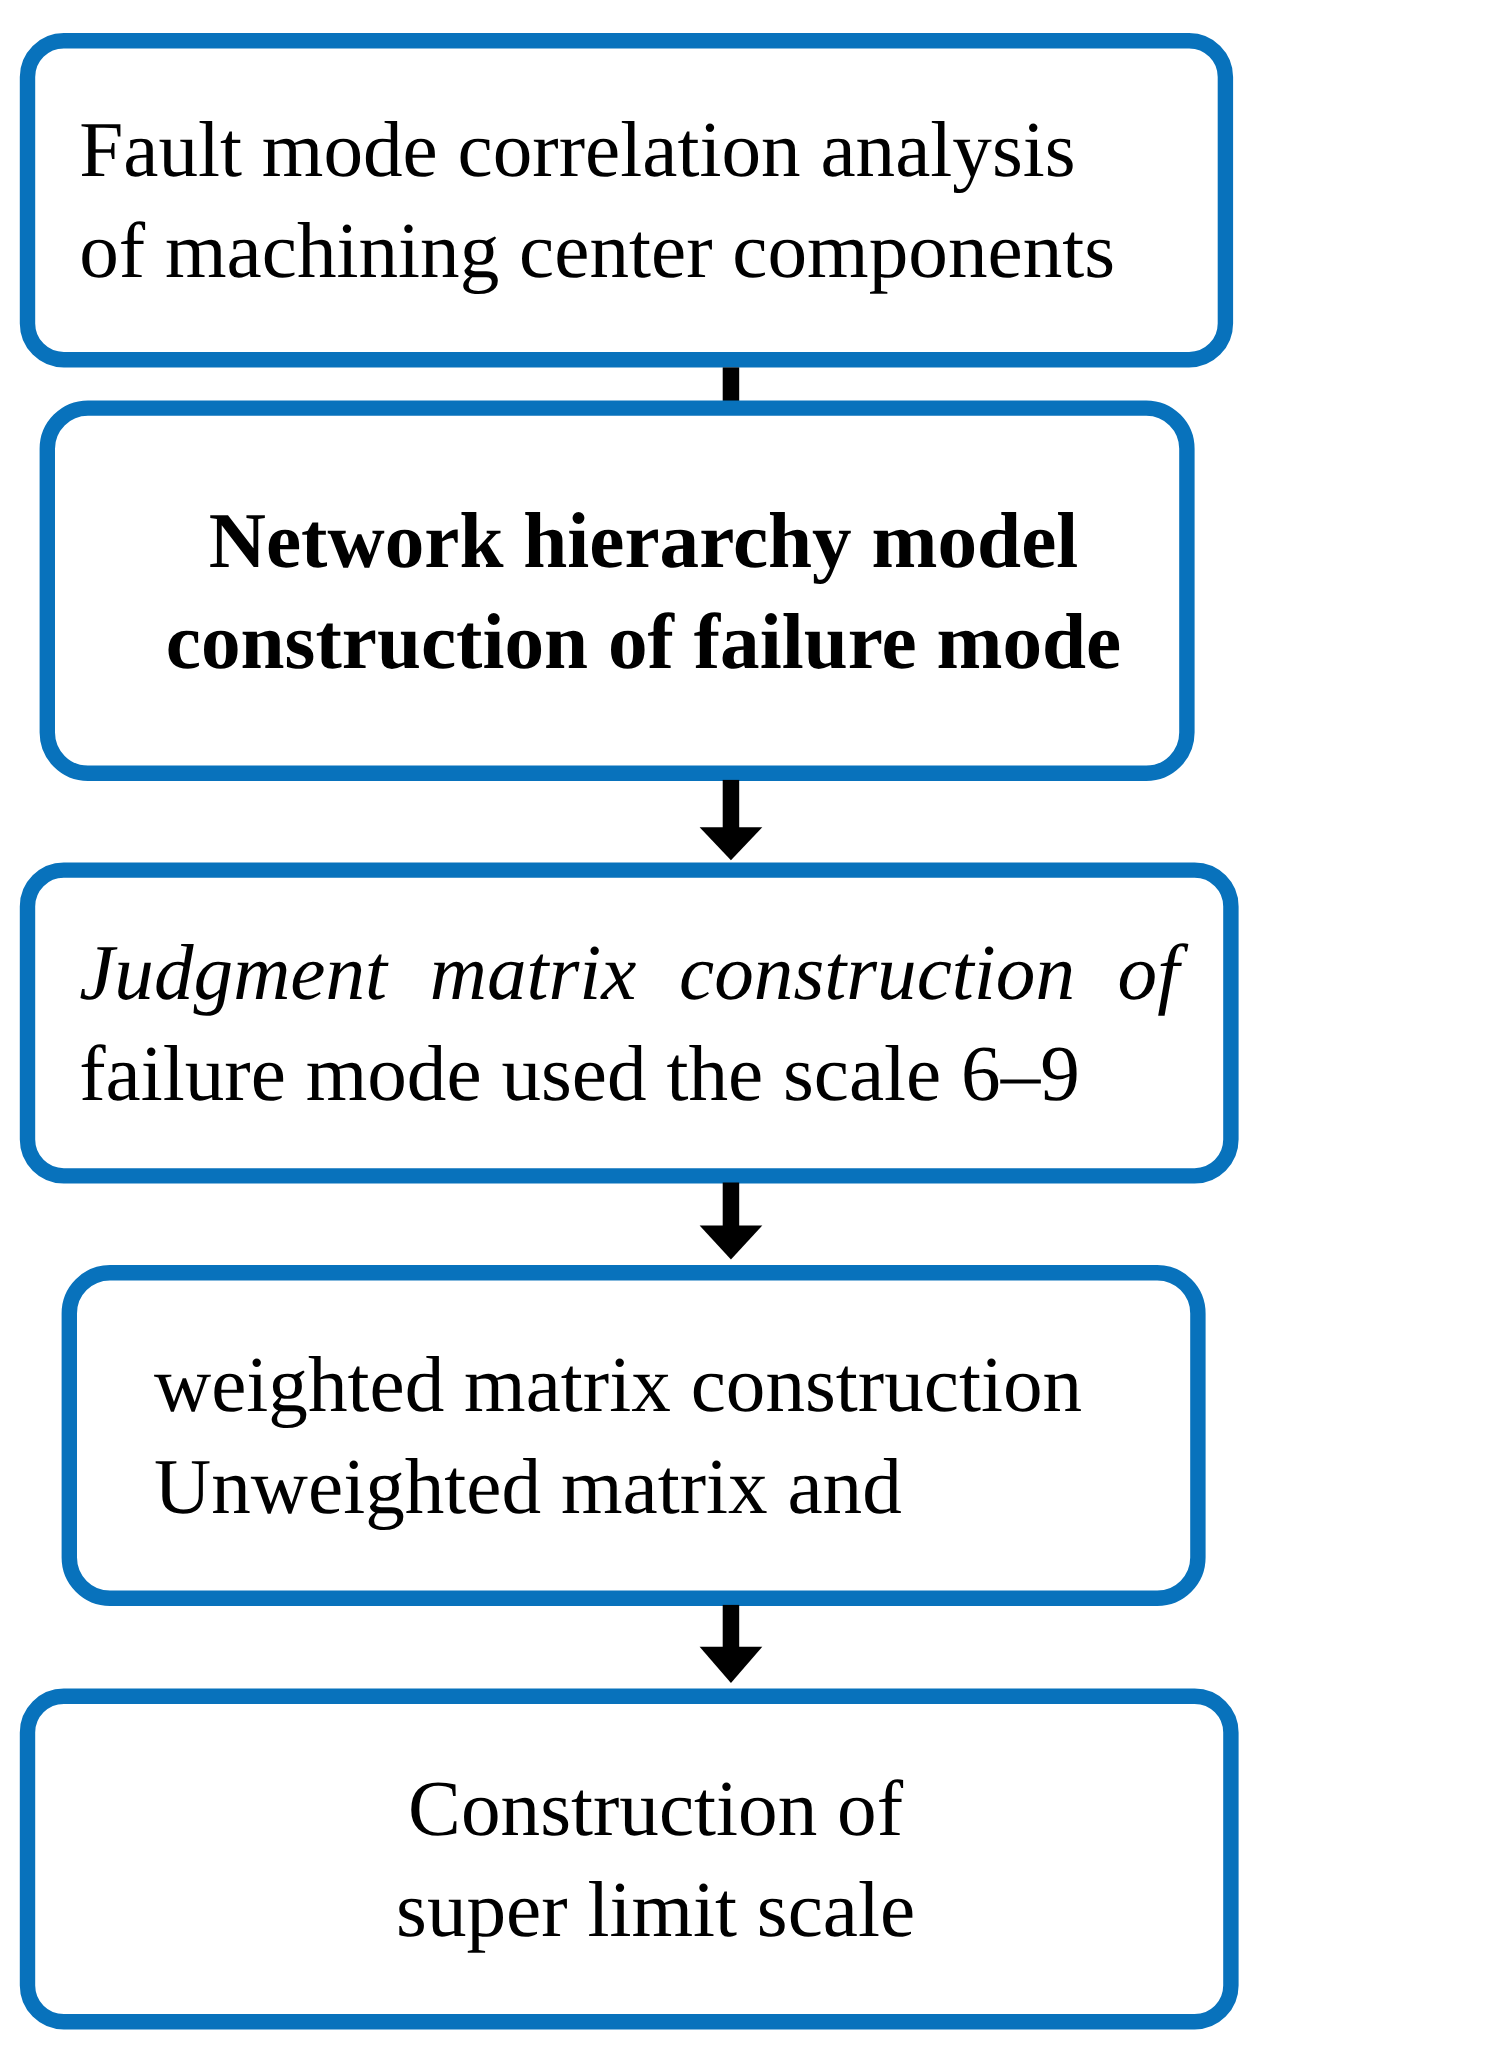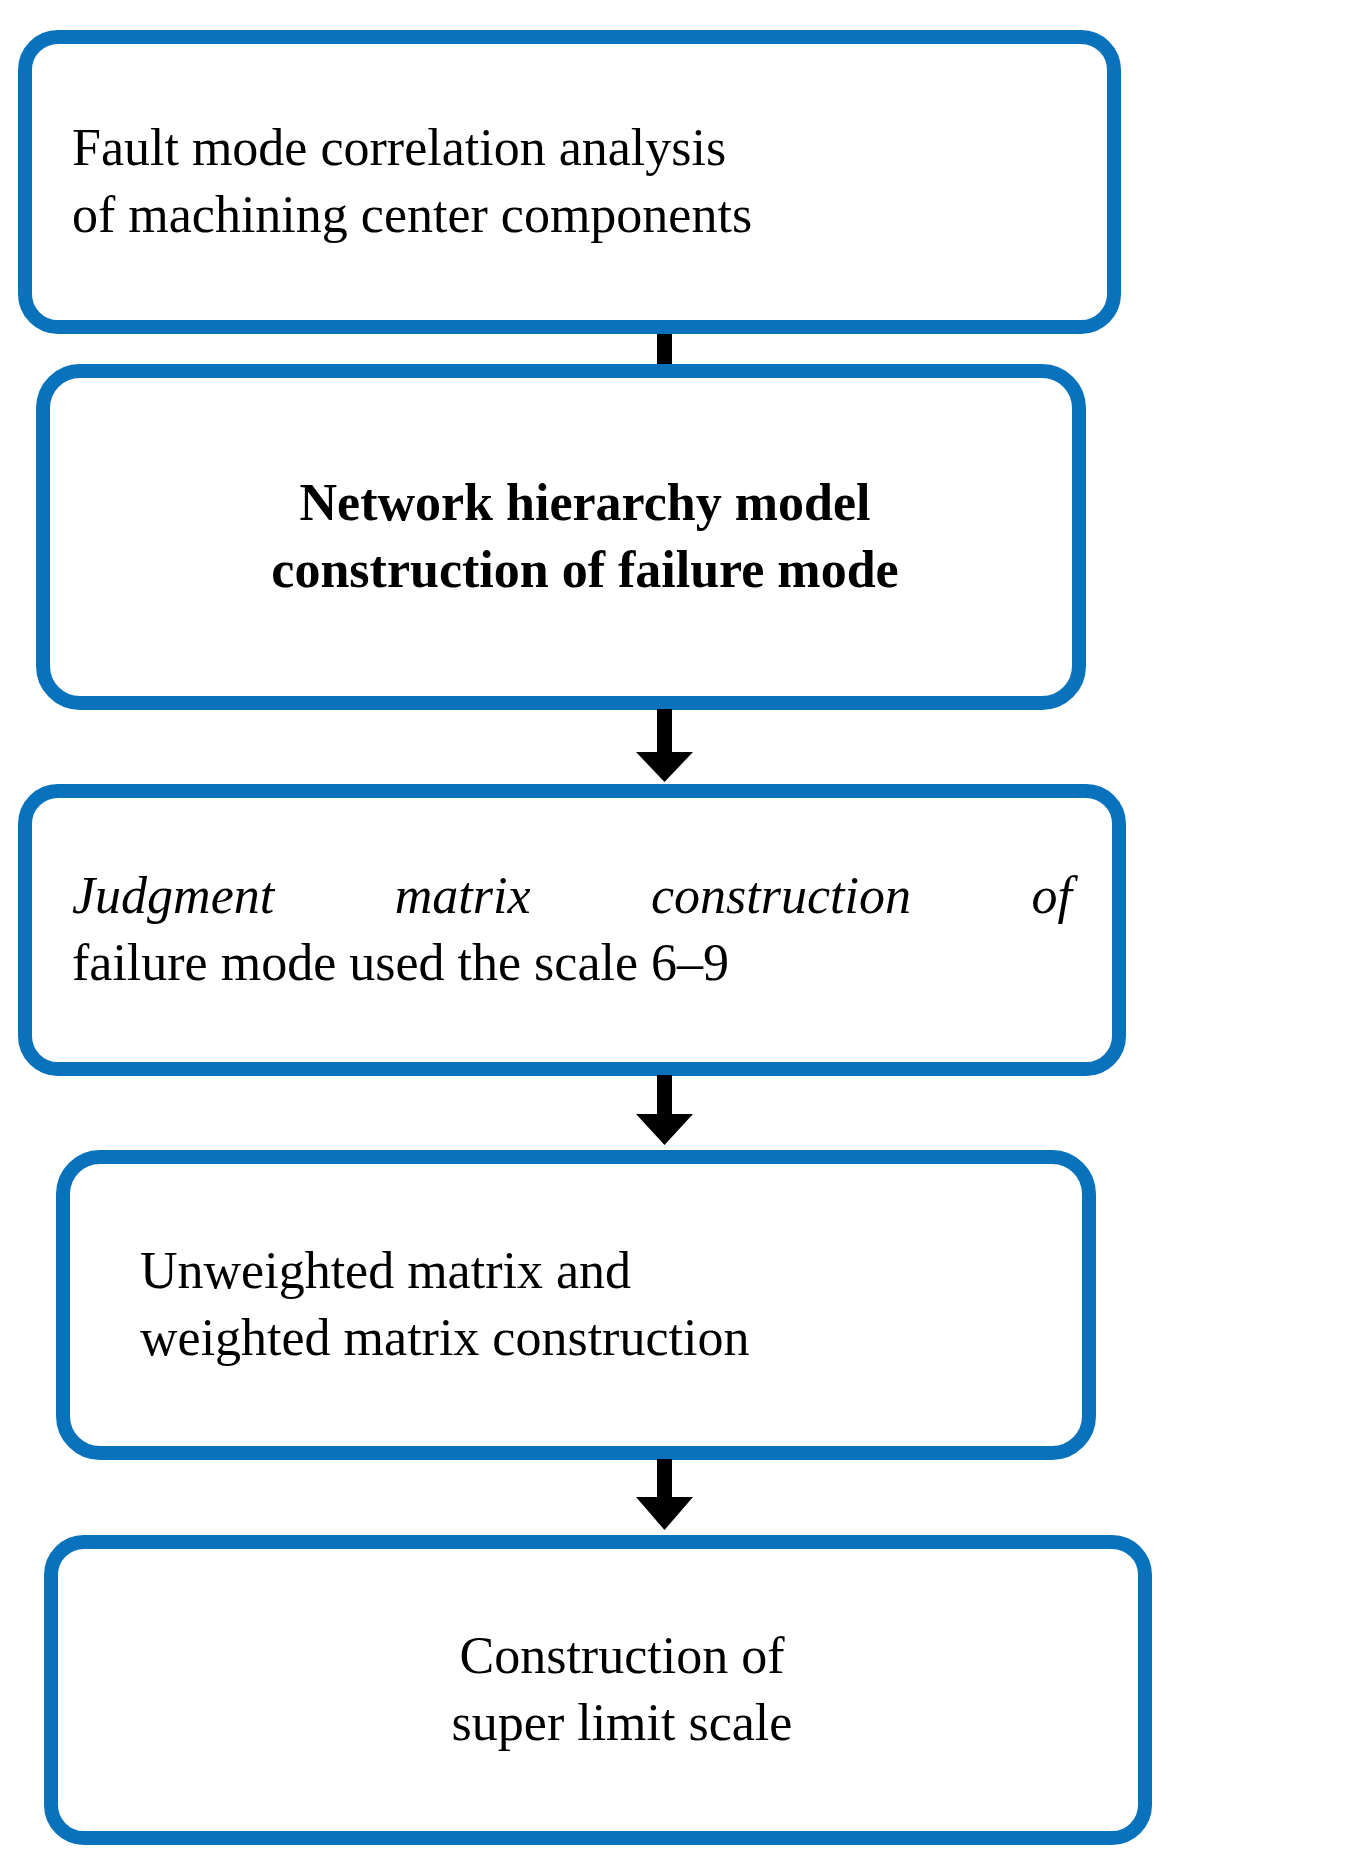--- a/index.html
+++ b/index.html
@@ -29,21 +29,21 @@
     background: #ffffff;
     border: 14px solid #0872bc;
     border-radius: 34px;
     display: flex;
     flex-direction: column;
     justify-content: center;
   }
 
   .node .line {
     color: #000000;
-    font-size: 52px;
+    font-size: 72px;
     line-height: 1.28;
     white-space: nowrap;
     letter-spacing: 0px;
     font-family: "Liberation Serif", "DejaVu Serif", serif;
   }
 
   
   #node-1 {
     left: 18px;
     top: 30px;
@@ -92,21 +92,20 @@
   }
   #node-4 .inner { padding: 0 0 0 70px; text-align: left; }
 
   
   #node-5 {
     left: 18px;
     top: 1535px;
     width: 1108px;
     height: 310px;
     border-radius: 40px;
-    margin-left: 26px;
   }
   #node-5 .inner { padding: 0 24px; text-align: center; }
 
   .inner { width: 100%; }
 
   
   .arrow {
     position: absolute;
     left: 0;
     top: 0;
@@ -163,22 +162,22 @@
     <svg width="1354" height="1871" viewBox="0 0 1354 1871" aria-hidden="true">
       <g fill="#000000">
         <rect x="657" y="1075" width="15" height="44"></rect>
         <polygon points="636,1114 693,1114 664.5,1145"></polygon>
       </g>
     </svg>
   </div>
 
   <div class="node" id="node-4">
     <div class="inner">
+      <div class="line">weighted matrix construction</div>
       <div class="line">Unweighted matrix and</div>
-      <div class="line">weighted matrix construction</div>
     </div>
   </div>
 
   <div class="arrow">
     <svg width="1354" height="1871" viewBox="0 0 1354 1871" aria-hidden="true">
       <g fill="#000000">
         <rect x="657" y="1459" width="15" height="43"></rect>
         <polygon points="636,1497 693,1497 664.5,1530"></polygon>
       </g>
     </svg>

